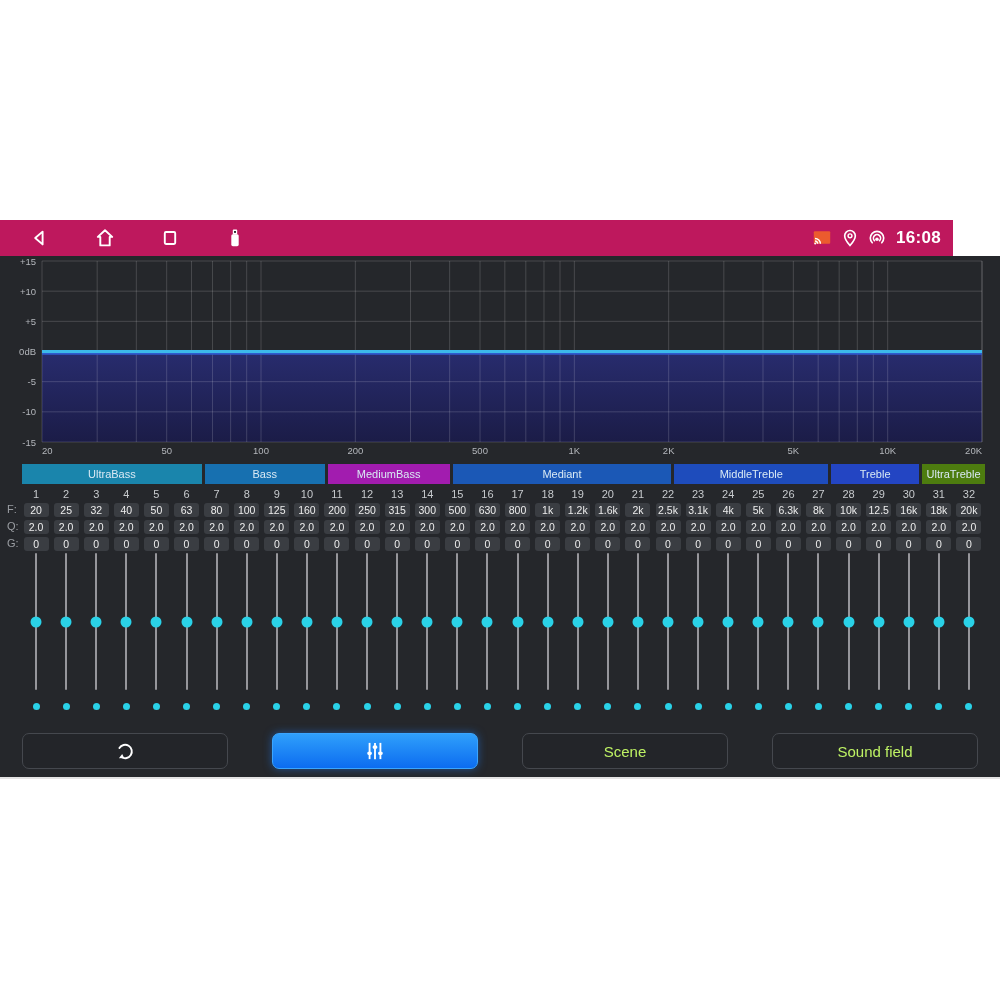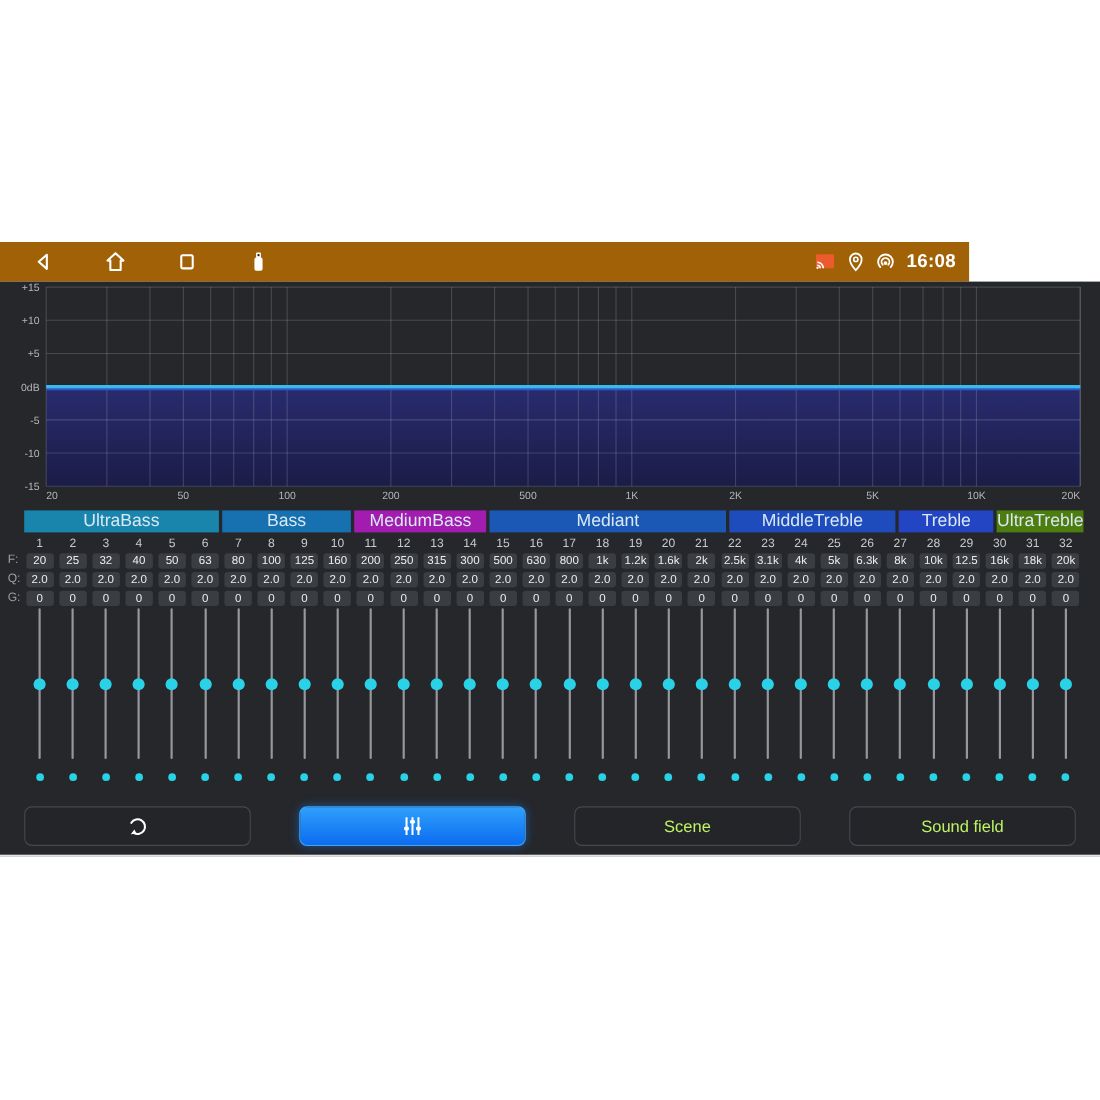--- a/index.html
+++ b/index.html
@@ -1,32 +1,32 @@
 <!DOCTYPE html>
 <html><head>
 <meta charset="utf-8">
 <style>
   html,body{margin:0;padding:0;background:#fff;}
   .page{position:relative;width:1000px;height:1000px;background:#ffffff;overflow:hidden;
         font-family:"Liberation Sans",sans-serif;}
   
-  .statusbar{position:absolute;top:220px;left:0;width:881px;height:36px;background:#a16207;
+  .statusbar{position:absolute;top:220px;left:0;width:953px;height:36px;background:#be185d;
              display:flex;align-items:center;justify-content:space-between;box-sizing:border-box;
              padding:0 12px 0 28px;}
   .sb-left{display:flex;align-items:center;gap:41px;}
   .sb-right{display:flex;align-items:center;gap:5px;}
   .sb-time{color:#fff;font-size:17px;font-weight:700;letter-spacing:.3px;margin-left:3px;}
   
   .content{position:absolute;top:256px;left:0;width:1000px;height:521px;background:#25272b;
            border-bottom:2px solid #e3e3e3;}
   #eq-chart{position:absolute;top:0;left:0;}
   .ax{fill:#b4b7bc;font-size:9.5px;font-family:"Liberation Sans",sans-serif;}
   
   .band-row{position:absolute;top:208px;left:22px;width:963px;height:20px;display:flex;gap:3px;}
-  .band{display:flex;align-items:center;justify-content:center;color:#d9e9f4;font-size:16px;}
+  .band{display:flex;align-items:center;justify-content:center;color:#d9e9f4;font-size:11px;}
   .band-row div:nth-of-type(1){flex:180 0 0}
   .band-row div:nth-of-type(2){flex:120 0 0}
   .band-row div:nth-of-type(3){flex:122 0 0}
   .band-row div:nth-of-type(4){flex:219 0 0}
   .band-row div:nth-of-type(5){flex:154 0 0}
   .band-row div:nth-of-type(6){flex:88 0 0}
   .band-row div:nth-of-type(7){flex:63 0 0}
   
   .row32{position:absolute;left:21px;width:963px;display:grid;
          grid-template-columns:repeat(32,1fr);justify-items:center;}

